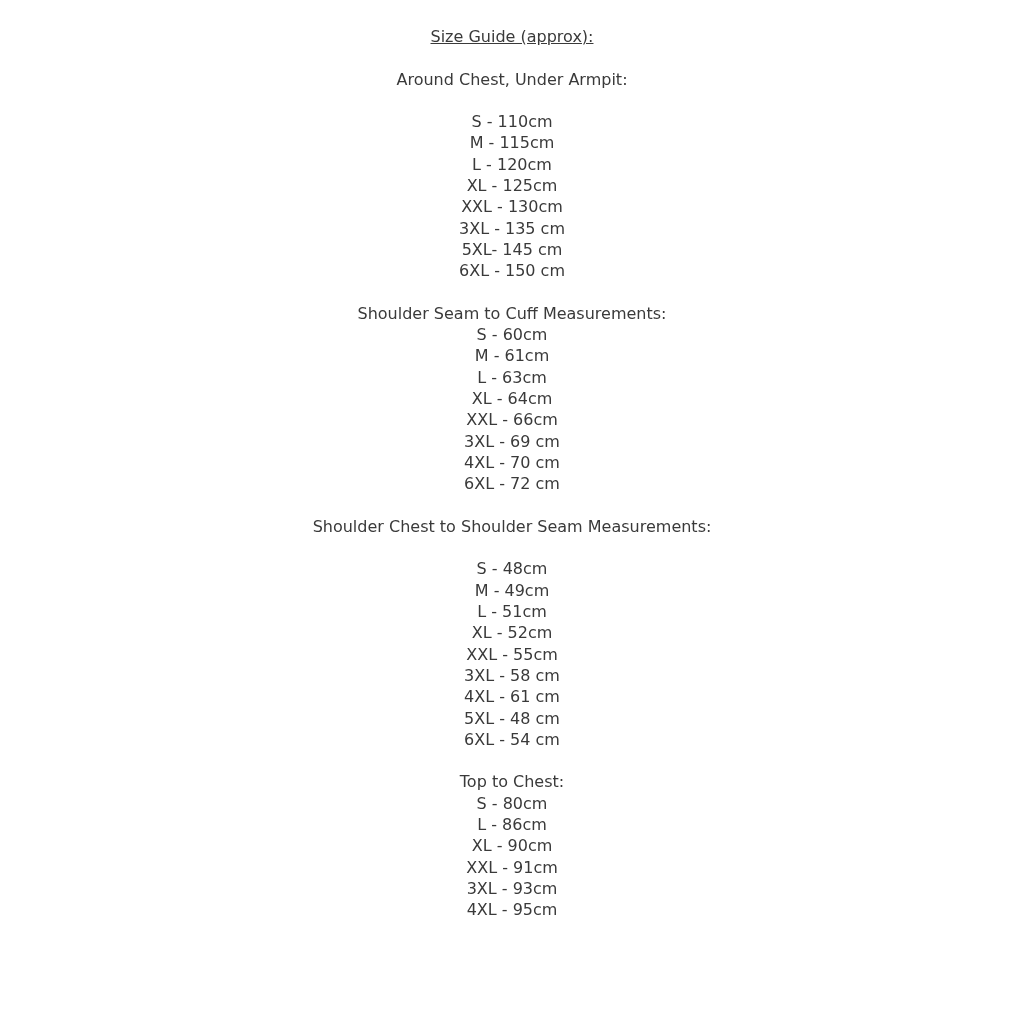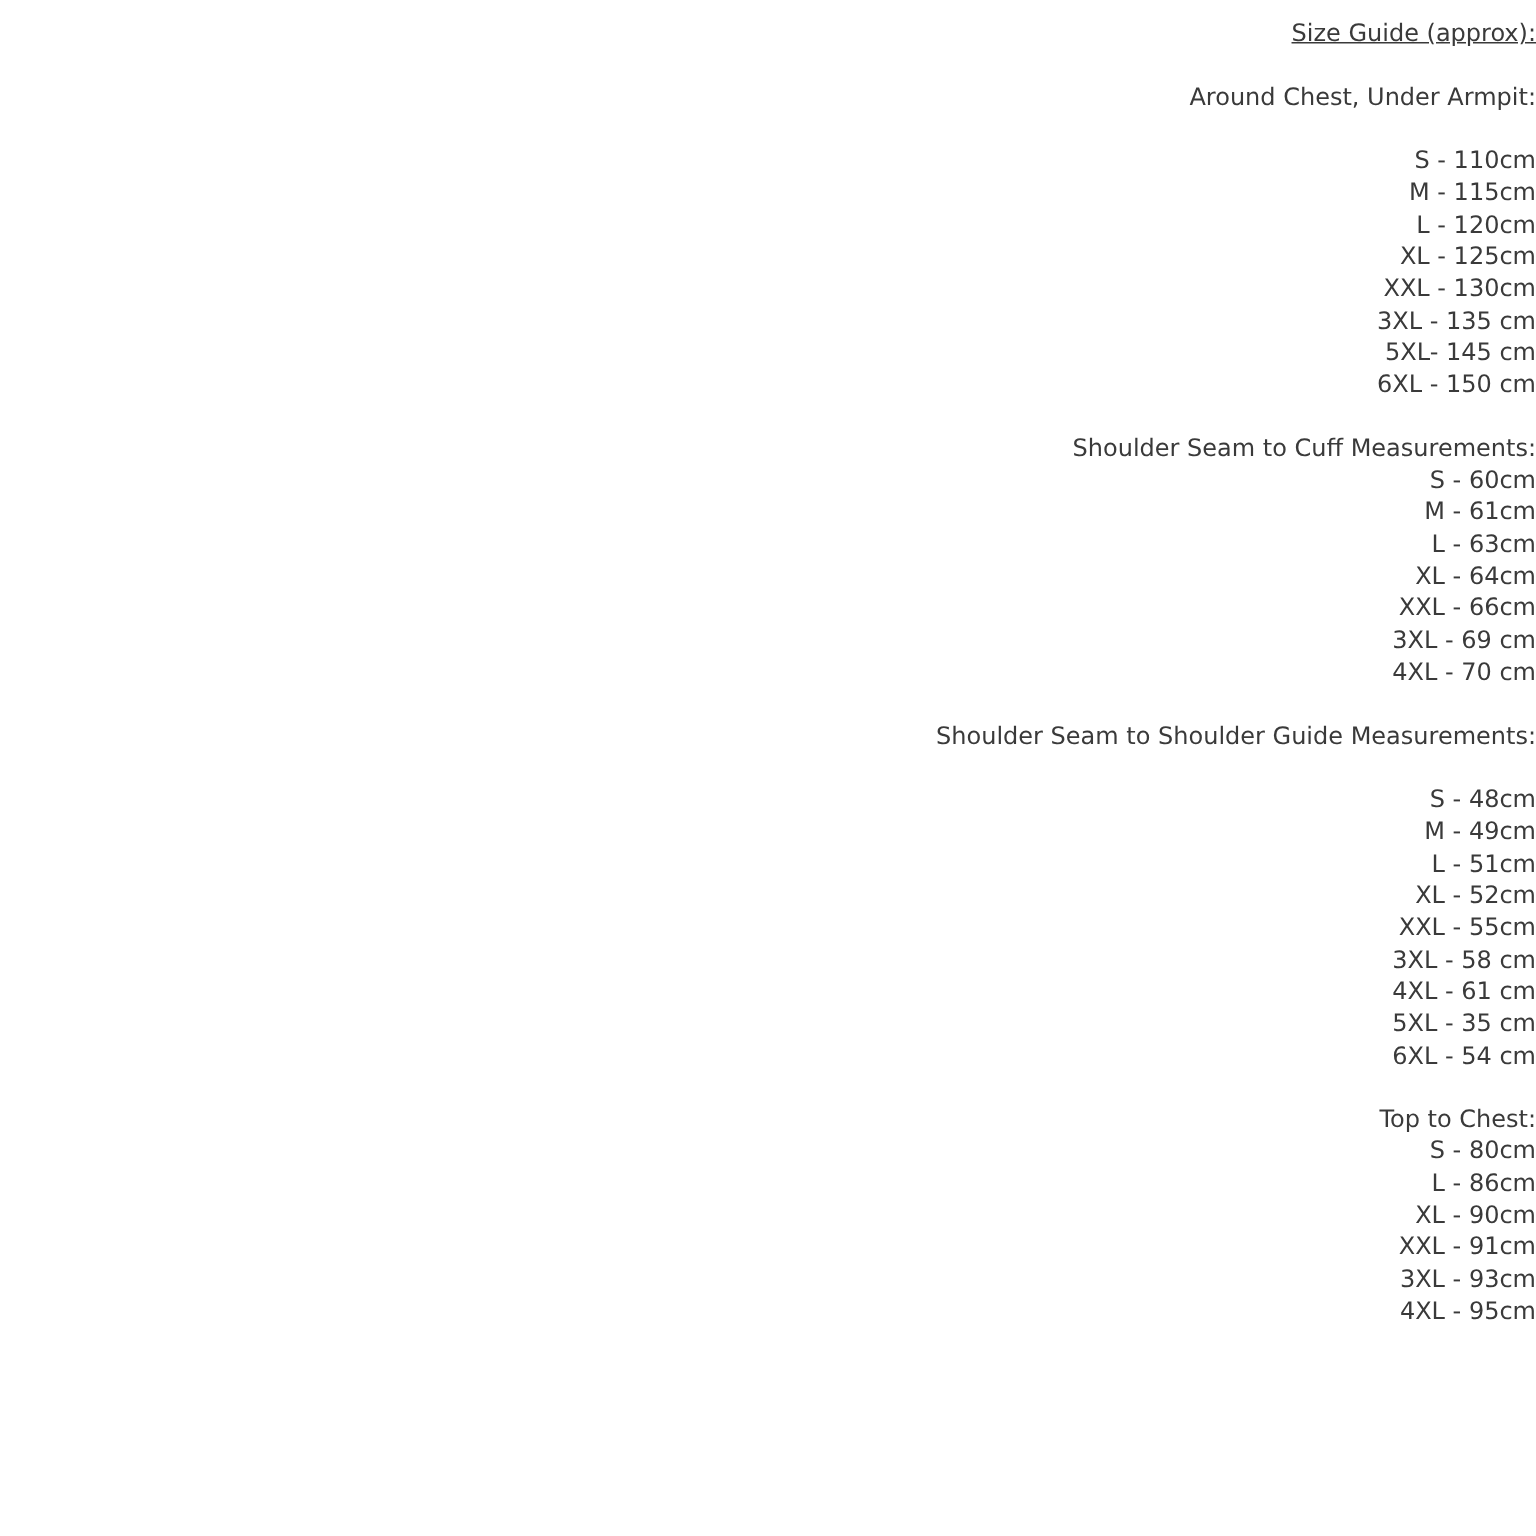--- a/index.html
+++ b/index.html
@@ -12,21 +12,22 @@
     height: 1024px;
     overflow: hidden;
     font-family: "DejaVu Sans", "Liberation Sans", sans-serif;
     font-size: 16px;
     line-height: 21.3px;
     color: #3a3a3a;
   }
   .content {
     box-sizing: border-box;
     padding-top: 11px;
-    text-align: right;
+    text-align: center;
+    margin-top: 15px;
   }
   .line {
     height: 21.3px;
     white-space: pre;
   }
   .blank {
     height: 21.3px;
   }
   .title {
     text-decoration: underline;
@@ -51,31 +52,32 @@
       <div class="line">6XL - 150 cm</div>
       <div class="blank"></div>
       <div class="line">Shoulder Seam to Cuff Measurements:</div>
       <div class="line">S - 60cm</div>
       <div class="line">M - 61cm</div>
       <div class="line">L - 63cm</div>
       <div class="line">XL - 64cm</div>
       <div class="line">XXL - 66cm</div>
       <div class="line">3XL - 69 cm</div>
       <div class="line">4XL - 70 cm</div>
+      <div class="line">6XL - 72 cm</div>
       <div class="blank"></div>
-      <div class="line">Shoulder Seam to Shoulder Guide Measurements:</div>
+      <div class="line">Shoulder Chest to Shoulder Seam Measurements:</div>
       <div class="blank"></div>
       <div class="line">S - 48cm</div>
       <div class="line">M - 49cm</div>
       <div class="line">L - 51cm</div>
       <div class="line">XL - 52cm</div>
       <div class="line">XXL - 55cm</div>
       <div class="line">3XL - 58 cm</div>
       <div class="line">4XL - 61 cm</div>
-      <div class="line">5XL - 35 cm</div>
+      <div class="line">5XL - 48 cm</div>
       <div class="line">6XL - 54 cm</div>
       <div class="blank"></div>
       <div class="line">Top to Chest:</div>
       <div class="line">S - 80cm</div>
       <div class="line">L - 86cm</div>
       <div class="line">XL - 90cm</div>
       <div class="line">XXL - 91cm</div>
       <div class="line">3XL - 93cm</div>
       <div class="line">4XL - 95cm</div>
     </div>

